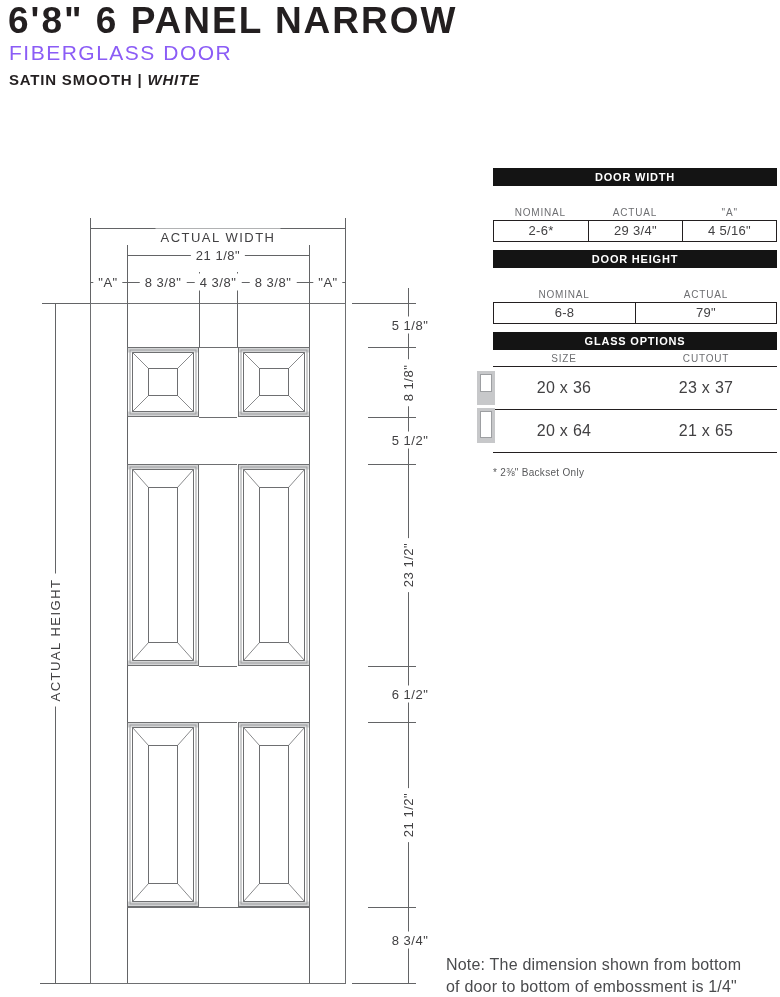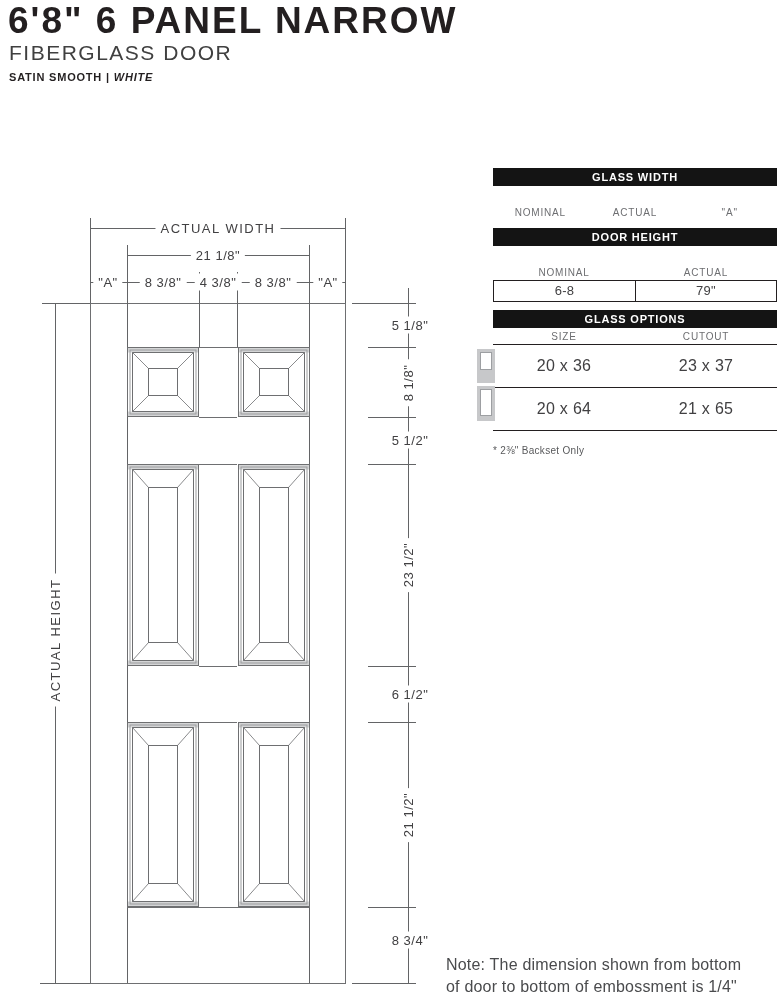--- a/index.html
+++ b/index.html
@@ -4,22 +4,22 @@
 <style>
   * { margin:0; padding:0; box-sizing:border-box; }
   html,body { background:#ffffff; }
   body { font-family:"Liberation Sans", sans-serif; color:#414042; }
   .page { position:relative; width:780px; height:997px; background:#fff; overflow:hidden; }
 
   
   .title { position:absolute; left:8px; top:0px; font-size:37px; font-weight:800;
            letter-spacing:2px; color:#231f20; white-space:nowrap; }
   .subtitle { position:absolute; left:9px; top:41px; font-size:21px; font-weight:400;
-              letter-spacing:1.5px; color:#404040; white-space:nowrap; }
-  .finish { position:absolute; left:9px; top:71px; font-size:11px; font-weight:700;
+              letter-spacing:1.5px; color:#8b5cf6; white-space:nowrap; }
+  .finish { position:absolute; left:9px; top:71px; font-size:15px; font-weight:700;
             letter-spacing:.8px; color:#231f20; white-space:nowrap; }
   .finish .color-name { font-style:italic; }
 
   
   .diagram-svg { position:absolute; left:0; top:0; width:780px; height:997px; }
   .dim-label { position:absolute; transform:translate(-50%,-50%); background:#fff;
                font-size:13px; color:#414042; white-space:nowrap; padding:1px 5px;
                letter-spacing:.5px; }
   .dim-label.rot { transform:translate(-50%,-50%) rotate(-90deg); }
   .dim-label.caps { letter-spacing:1.5px; font-size:13px; }
@@ -142,45 +142,50 @@
     </g>
 
     <use href="#panel-sq" x="127" y="347"></use>
     <use href="#panel-sq" x="238" y="347"></use>
     <use href="#panel-mid" x="127" y="464"></use>
     <use href="#panel-mid" x="238" y="464"></use>
     <use href="#panel-low" x="127" y="722"></use>
     <use href="#panel-low" x="238" y="722"></use>
   </svg>
 
-  <div class="dim-label caps" style="left:218px; top:228px;">ACTUAL WIDTH</div>
+  <div class="dim-label caps" style="left:218px; top:237px;">ACTUAL WIDTH</div>
   <div class="dim-label" style="left:218px; top:255px;">21 1/8"</div>
   <div class="dim-label" style="left:108px; top:282px;">"A"</div>
   <div class="dim-label" style="left:163px; top:282px;">8 3/8"</div>
   <div class="dim-label" style="left:218px; top:282px;">4 3/8"</div>
   <div class="dim-label" style="left:273px; top:282px;">8 3/8"</div>
   <div class="dim-label" style="left:328px; top:282px;">"A"</div>
 
   <div class="dim-label" style="left:410px; top:325px;">5 1/8"</div>
   <div class="dim-label rot" style="left:408px; top:383px;">8 1/8"</div>
   <div class="dim-label" style="left:410px; top:440px;">5 1/2"</div>
   <div class="dim-label rot" style="left:408px; top:565px;">23 1/2"</div>
   <div class="dim-label" style="left:410px; top:694px;">6 1/2"</div>
   <div class="dim-label rot" style="left:408px; top:815px;">21 1/2"</div>
   <div class="dim-label" style="left:410px; top:940px;">8 3/4"</div>
   <div class="dim-label rot caps" style="left:55px; top:640px;">ACTUAL HEIGHT</div>
 
   <div class="tables">
 
     <div>
-      <div class="tbl-bar">GLASS WIDTH</div>
+      <div class="tbl-bar">DOOR WIDTH</div>
       <div class="hdr-row c3">
         <div class="hdr-cell">NOMINAL</div>
         <div class="hdr-cell">ACTUAL</div>
         <div class="hdr-cell">"A"</div>
+      </div>
+      <div class="val-row c3">
+        <div class="val-cell">2-6*</div>
+        <div class="val-cell">29 3/4"</div>
+        <div class="val-cell">4 5/16"</div>
       </div>
     </div>
 
     <div class="tbl-gap"></div>
 
     <div>
       <div class="tbl-bar">DOOR HEIGHT</div>
       <div class="hdr-row c2">
         <div class="hdr-cell">NOMINAL</div>
         <div class="hdr-cell">ACTUAL</div>

